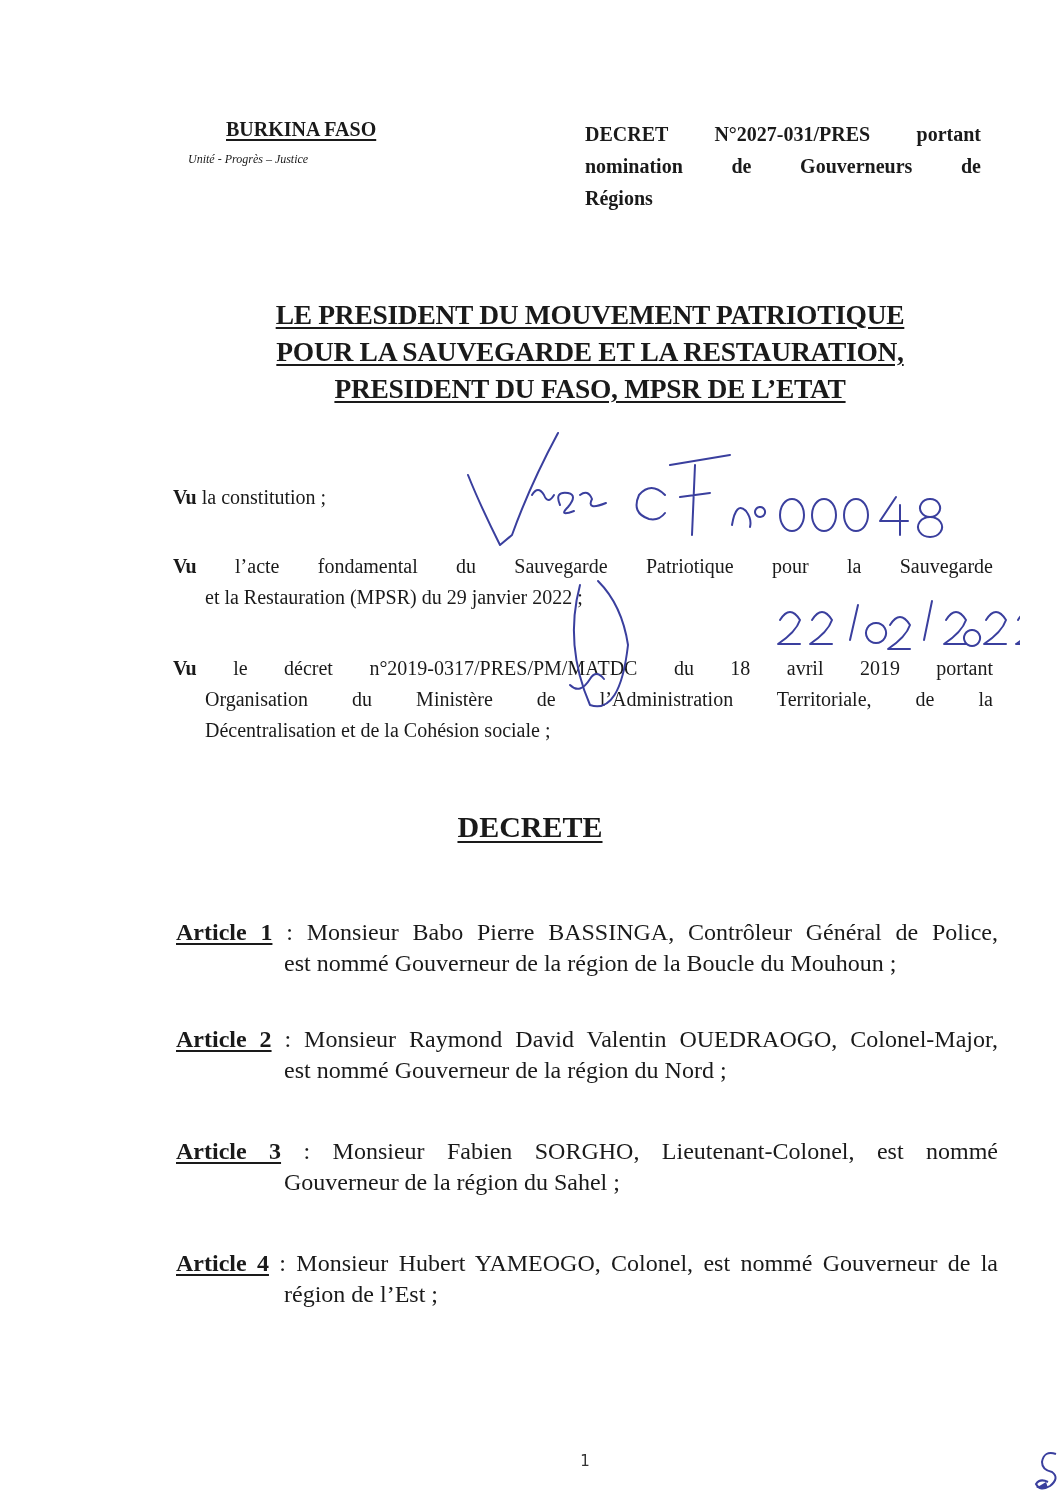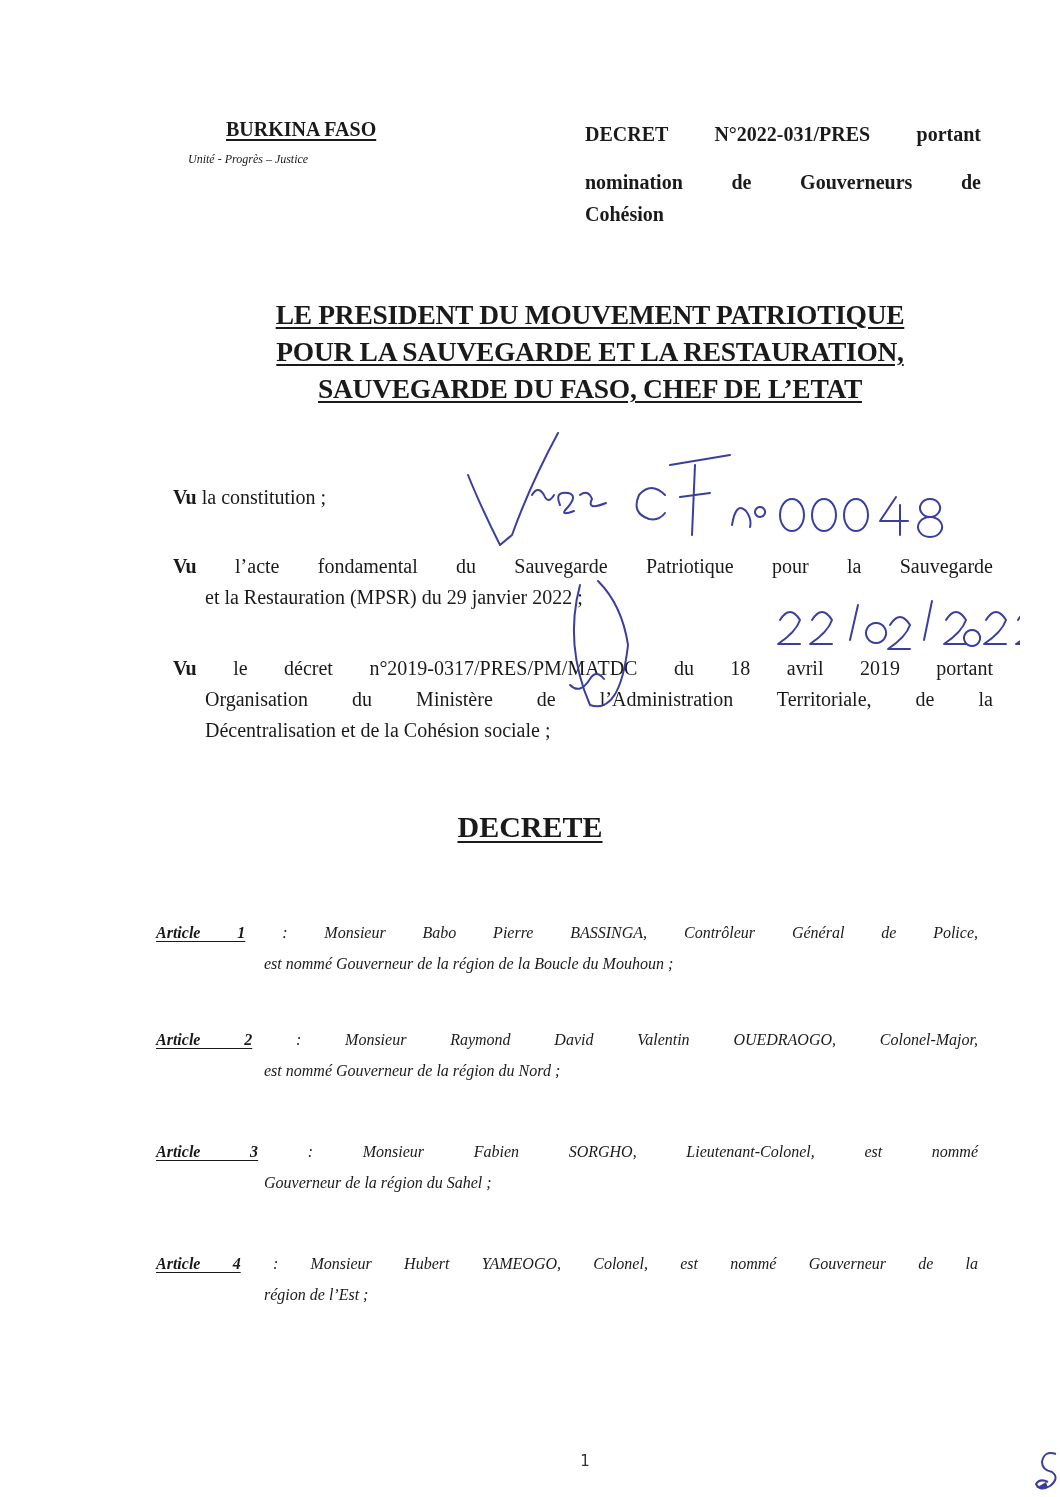--- a/index.html
+++ b/index.html
@@ -5,54 +5,54 @@
   html, body { margin:0; padding:0; }
   body {
     width:1060px; height:1497px; background:#ffffff; position:relative; overflow:hidden;
     font-family:"Liberation Serif", "DejaVu Serif", serif; color:#1a1a1a;
   }
   .abs { position:absolute; }
   .country { left:226px; top:118px; font-weight:bold; font-size:20px; text-decoration:underline; text-underline-offset:3px; }
   .motto { left:188px; top:152px; font-style:italic; font-size:12px; }
   .decree-title { left:585px; top:118px; width:396px; font-weight:bold; font-size:20px; line-height:32px; text-align:justify; text-align-last:left; }
   .decree-title .l1 { display:block; text-align:justify; text-align-last:justify; }
-  .decree-title .l2 { display:block; text-align:justify; text-align-last:justify;margin-top:16px; }
+  .decree-title .l2 { display:block; text-align:justify; text-align-last:justify; }
   .heading { left:180px; width:820px; top:296px; font-weight:bold; font-size:27.5px; line-height:37px; text-align:center; letter-spacing:-0.3px; }
   .heading span { display:block; text-decoration:underline; text-decoration-thickness:2px; text-underline-offset:3px; }
   .vu { left:173px; width:820px; font-size:20px; line-height:31px; }
   .vu .line { display:block; text-align:justify; text-align-last:justify; }
   .vu .line.last { text-align-last:left; }
   .vu .ind { padding-left:32px; }
   .vu b { font-weight:bold;margin-top:32px; }
   .decrete { left:0; width:1060px; top:810px; text-align:center; font-weight:bold; font-size:30px; }
   .decrete span { text-decoration:underline; text-decoration-thickness:2px; text-underline-offset:4px; }
-  .article { left:156px; width:822px; font-size:16px; line-height:31px;font-style:italic; }
+  .article { left:176px; width:822px; font-size:24px; line-height:31px; }
   .article .lbl { font-weight:bold; text-decoration:underline; text-underline-offset:3px; }
   .article .line { display:block; text-align:justify; text-align-last:justify; }
   .article .line.last { text-align-last:left; }
   .article .ind { padding-left:108px; }
   .pagenum { left:0; width:1170px; top:1452px; text-align:center; font-size:15px; font-family:"DejaVu Sans", sans-serif; color:#333; }
   .hand { position:absolute; pointer-events:none; }
 </style>
 </head>
 <body>
 
 <div class="abs country">BURKINA FASO</div>
 <div class="abs motto">Unité - Progrès – Justice</div>
 
 <div class="abs decree-title">
-  <span class="l1">DECRET N°2022-031/PRES portant</span>
+  <span class="l1">DECRET N°2027-031/PRES portant</span>
   <span class="l2">nomination de Gouverneurs de</span>
-  <span>Cohésion</span>
+  <span>Régions</span>
 </div>
 
 <div class="abs heading">
   <span>LE PRESIDENT DU MOUVEMENT PATRIOTIQUE</span>
   <span>POUR LA SAUVEGARDE ET LA RESTAURATION,</span>
-  <span>SAUVEGARDE DU FASO, CHEF DE L’ETAT</span>
+  <span>PRESIDENT DU FASO, MPSR DE L’ETAT</span>
 </div>
 
 <div class="abs vu" style="top:482px;">
   <span class="line last"><b>Vu</b><span> la constitution ;</span></span>
 </div>
 
 <div class="abs vu" style="top:551px;">
   <span class="line"><b>Vu</b><span> l’acte fondamental du Sauvegarde Patriotique pour la Sauvegarde</span></span>
   <span class="line last ind">et la Restauration (MPSR) du 29 janvier 2022 ;</span>
 </div>

